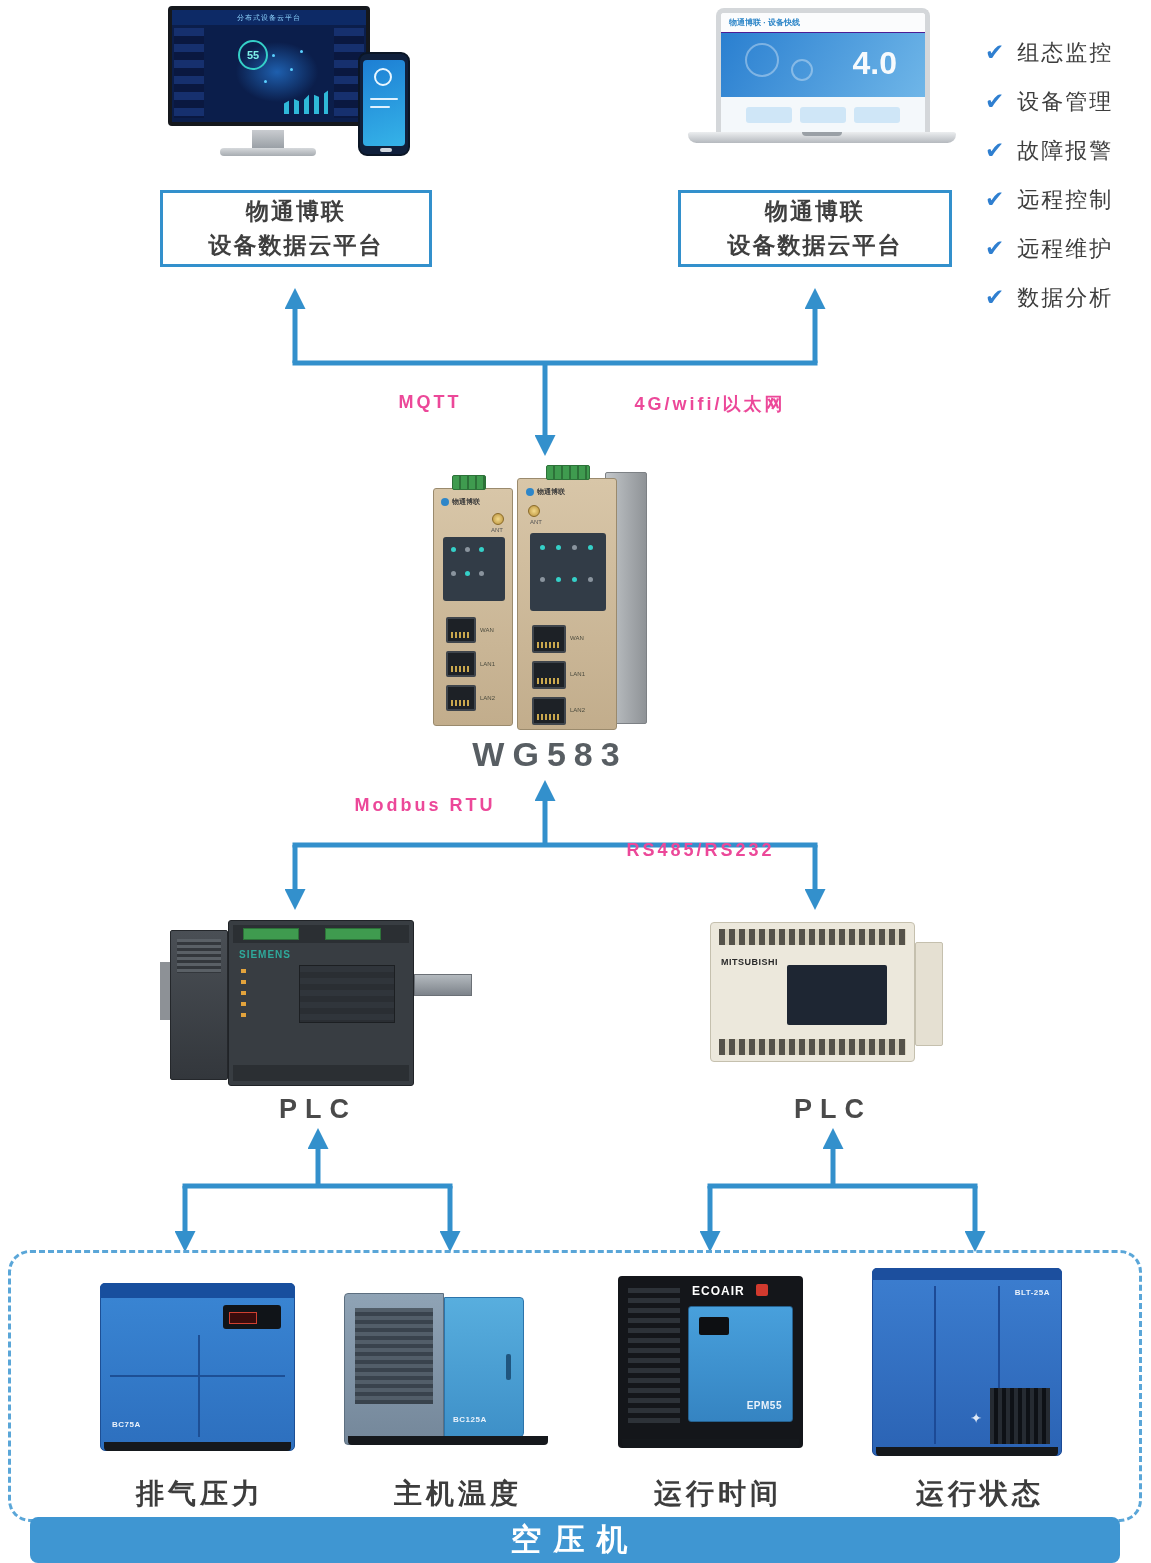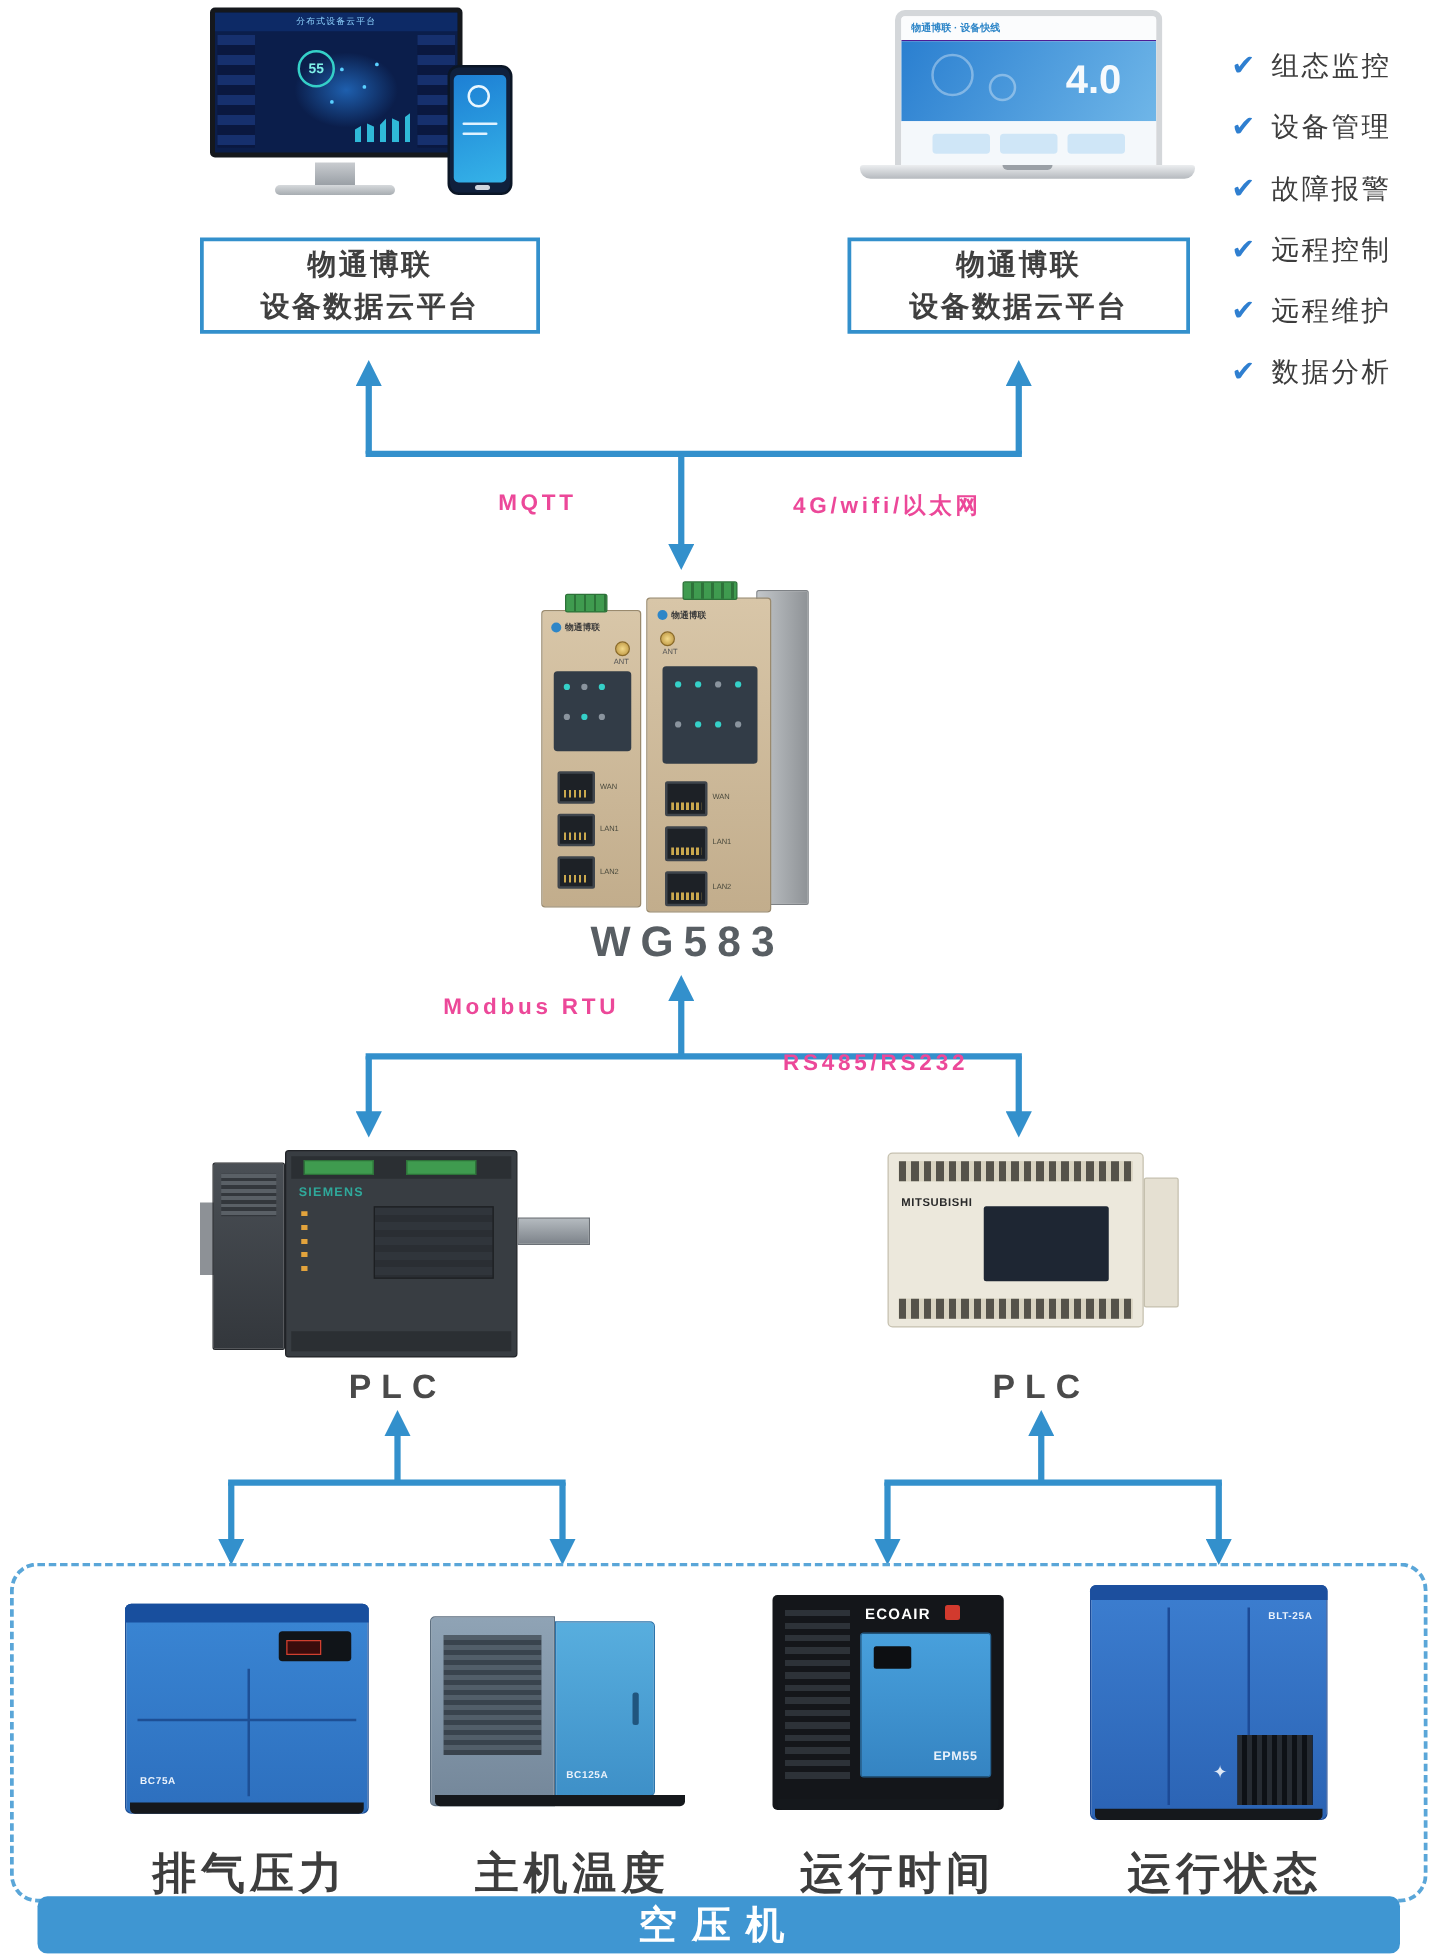--- a/index.html
+++ b/index.html
@@ -155,21 +155,21 @@
   .c3-disp{position:absolute;left:10px;top:10px;width:30px;height:18px;background:#0d0f12;border-radius:2px;}
 
   .c4-body{position:absolute;inset:0;background:linear-gradient(180deg,#3c7ed0,#2b63b4);border:1px solid #1c4a96;border-radius:5px;}
   .c4-top{position:absolute;left:0;top:0;right:0;height:12px;background:#1c4f9e;border-radius:5px 5px 0 0;}
   .c4-seam1{position:absolute;left:62px;top:18px;bottom:12px;width:2px;background:#1c4a96;}
   .c4-seam2{position:absolute;left:126px;top:18px;bottom:12px;width:2px;background:#1c4a96;}
   .c4-vent{position:absolute;right:12px;bottom:12px;width:60px;height:56px;background:#0e1116;
       background-image:repeating-linear-gradient(90deg,#262b32 0 4px,#0e1116 4px 8px);}
   .c4-star{position:absolute;right:80px;bottom:30px;color:#dfe9f6;font-size:14px;}
 
-  .comp-label{position:absolute;width:220px;text-align:center;font-size:35px;font-weight:700;color:var(--label_text);letter-spacing:4px;}
+  .comp-label{position:absolute;width:220px;text-align:center;font-size:28px;font-weight:700;color:var(--label_text);letter-spacing:4px;}
 
   .banner{position:absolute;left:30px;top:1517px;width:1090px;height:46px;background:var(--banner_bg);
       border-radius:8px;color:#ffffff;font-size:31px;font-weight:700;letter-spacing:12px;
       display:flex;align-items:center;justify-content:center;z-index:5;}
 </style>
 </head>
 <body>
 
 <div class="canvas">
 

